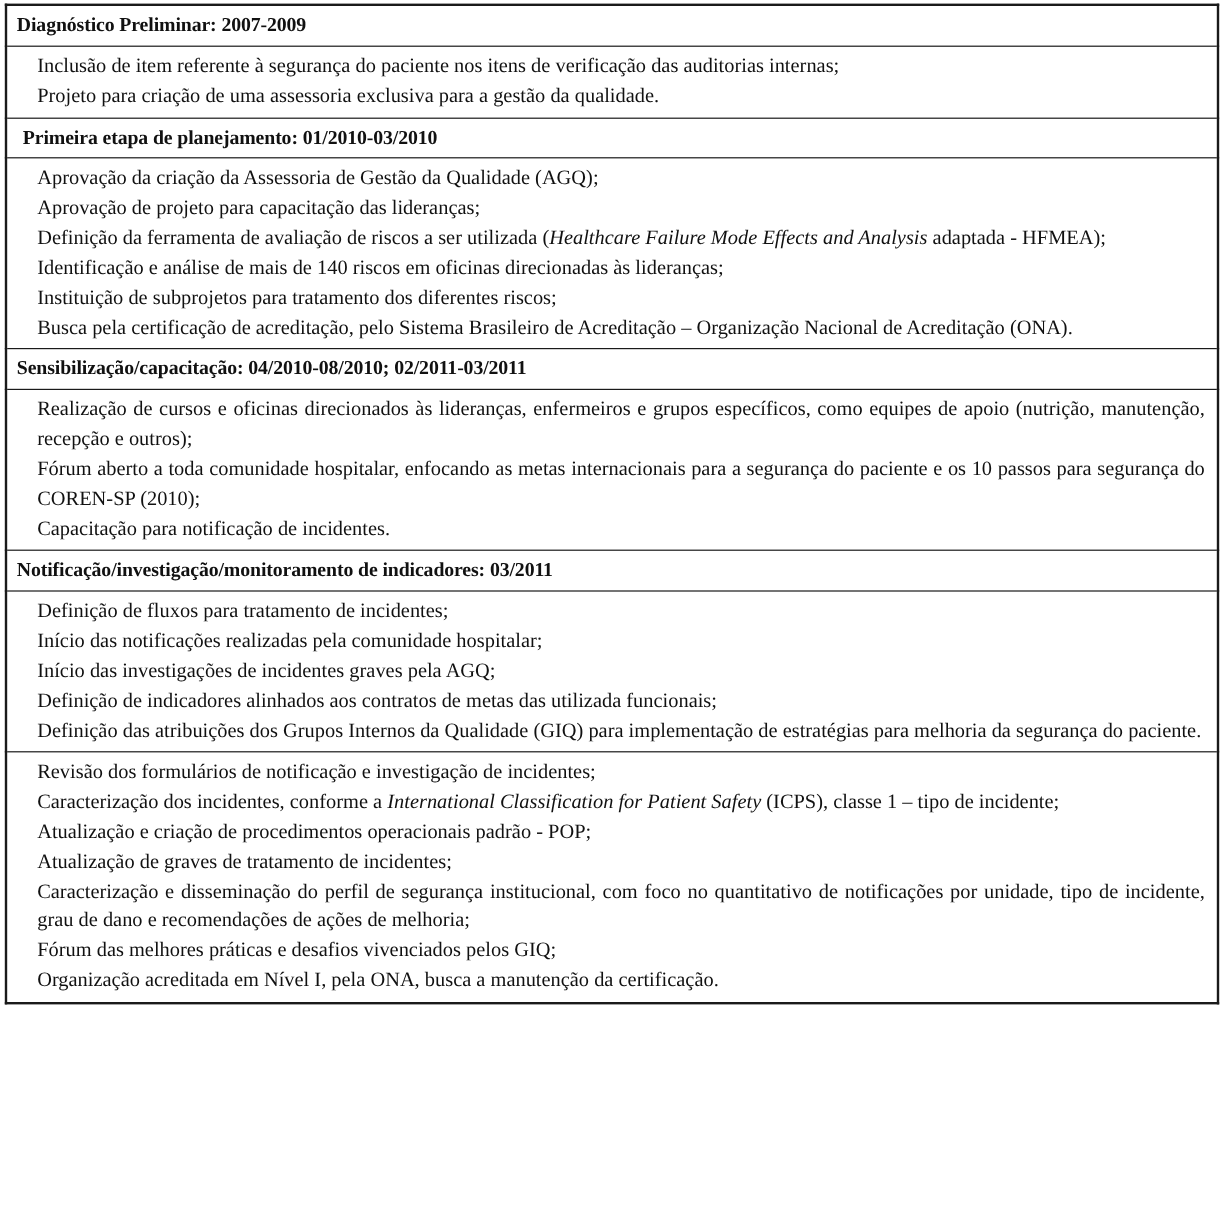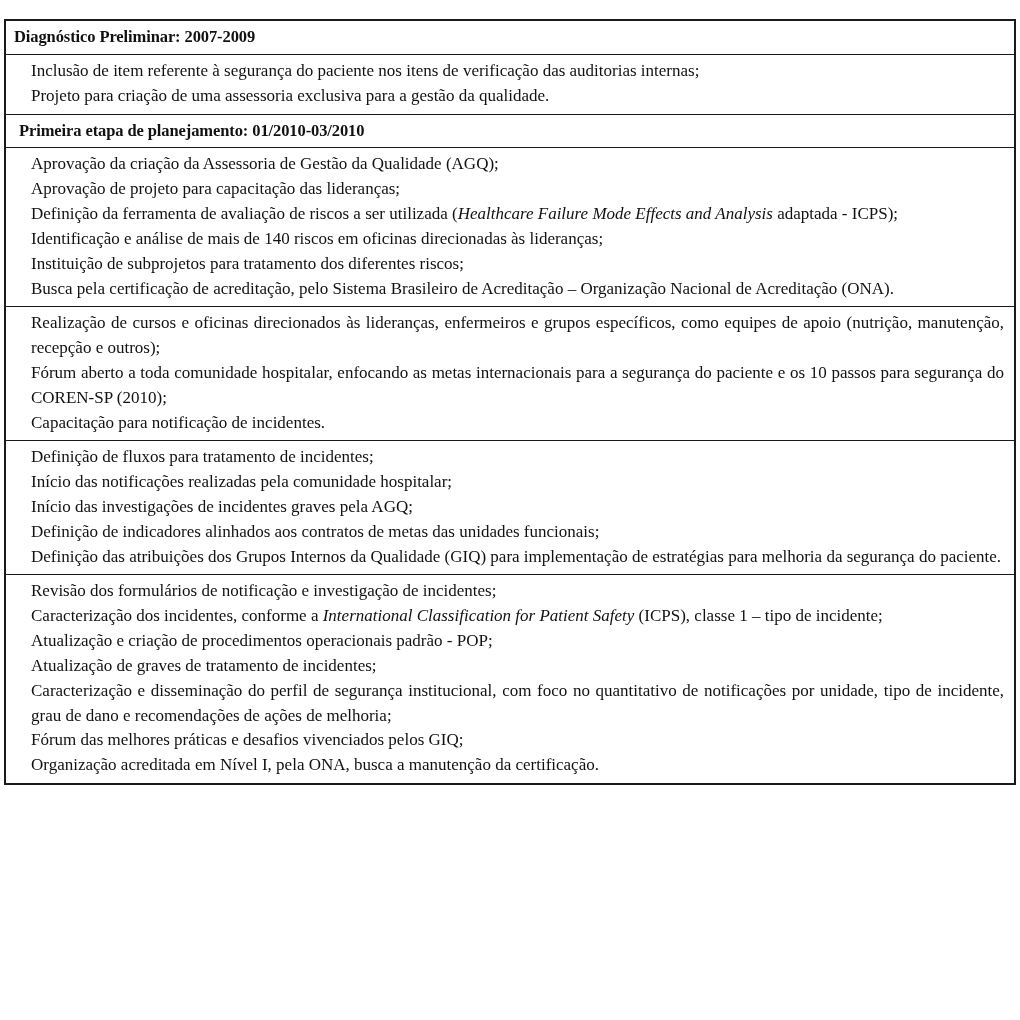--- a/index.html
+++ b/index.html
@@ -13,21 +13,21 @@
     height: 1020px;
     font-family: "Liberation Serif", "DejaVu Serif", serif;
     color: #111111;
     overflow: hidden;
   }
 
   .table-wrap {
     width: 828px;
     height: 1020px;
     box-sizing: border-box;
-    padding: 19px 4px 3px 4px;
+    padding: 3px 4px 3px 4px;
   }
 
   table.timeline-table {
     width: 1012px;
     border-collapse: collapse;
     table-layout: fixed;
     border: 2px solid #1a1a1a;
     background: #ffffff;
   }
 
@@ -99,45 +99,51 @@
       </tr>
 
       <tr>
         <td class="phase-head indent">Primeira etapa de planejamento: 01/2010-03/2010</td>
       </tr>
 
       <tr>
         <td class="phase-body">
           <span class="line">Aprovação da criação da Assessoria de Gestão da Qualidade (AGQ);</span>
           <span class="line">Aprovação de projeto para capacitação das lideranças;</span>
-          <span class="line"><span class="seg">Definição da ferramenta de avaliação de riscos a ser utilizada (</span><em class="work-title">Healthcare Failure Mode Effects and Analysis</em><span class="seg"> adaptada - ICPS);</span></span>
+          <span class="line"><span class="seg">Definição da ferramenta de avaliação de riscos a ser utilizada (</span><em class="work-title">Healthcare Failure Mode Effects and Analysis</em><span class="seg"> adaptada - HFMEA);</span></span>
           <span class="line">Identificação e análise de mais de 140 riscos em oficinas direcionadas às lideranças;</span>
           <span class="line">Instituição de subprojetos para tratamento dos diferentes riscos;</span>
           <span class="line">Busca pela certificação de acreditação, pelo Sistema Brasileiro de Acreditação – Organização Nacional de Acreditação (ONA).</span>
         </td>
       </tr>
 
+      <tr>
+        <td class="phase-head">Sensibilização/capacitação: 04/2010-08/2010; 02/2011-03/2011</td>
+      </tr>
 
       <tr>
         <td class="phase-body">
           <span class="line">Realização de cursos e oficinas direcionados às lideranças, enfermeiros e grupos específicos, como equipes de apoio (nutrição, manutenção, recepção e outros);</span>
           <span class="line">Fórum aberto a toda comunidade hospitalar, enfocando as metas internacionais para a segurança do paciente e os 10 passos para segurança do COREN-SP (2010);</span>
           <span class="line">Capacitação para notificação de incidentes.</span>
         </td>
       </tr>
 
 
 
+      <tr>
+        <td class="phase-head">Notificação/investigação/monitoramento de indicadores: 03/2011</td>
+      </tr>
 
       <tr>
         <td class="phase-body">
           <span class="line">Definição de fluxos para tratamento de incidentes;</span>
           <span class="line">Início das notificações realizadas pela comunidade hospitalar;</span>
           <span class="line">Início das investigações de incidentes graves pela AGQ;</span>
-          <span class="line">Definição de indicadores alinhados aos contratos de metas das unidades funcionais;</span>
+          <span class="line">Definição de indicadores alinhados aos contratos de metas das utilizada funcionais;</span>
           <span class="line">Definição das atribuições dos Grupos Internos da Qualidade (GIQ) para implementação de estratégias para melhoria da segurança do paciente.</span>
         </td>
       </tr>
 
 
       <tr>
         <td class="phase-body">
           <span class="line">Revisão dos formulários de notificação e investigação de incidentes;</span>
           <span class="line"><span class="seg">Caracterização dos incidentes, conforme a </span><em class="work-title">International Classification for Patient Safety</em><span class="seg"> (ICPS), classe 1 – tipo de incidente;</span></span>
           <span class="line">Atualização e criação de procedimentos operacionais padrão - POP;</span>

